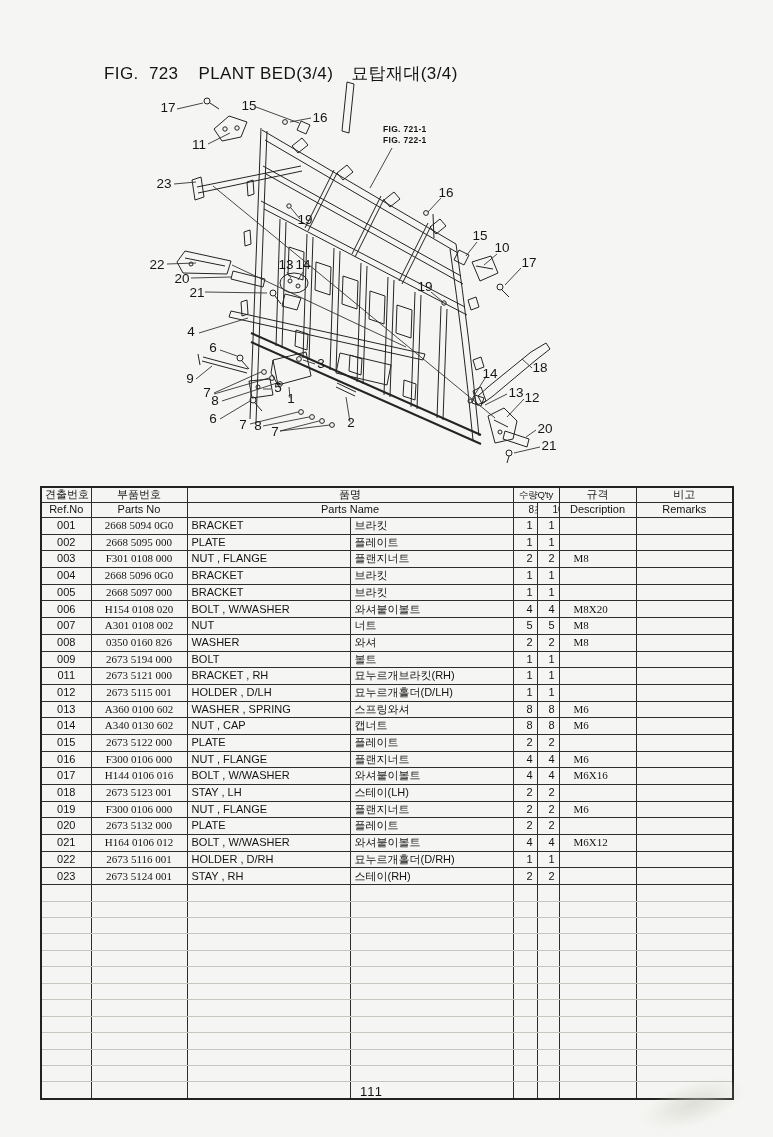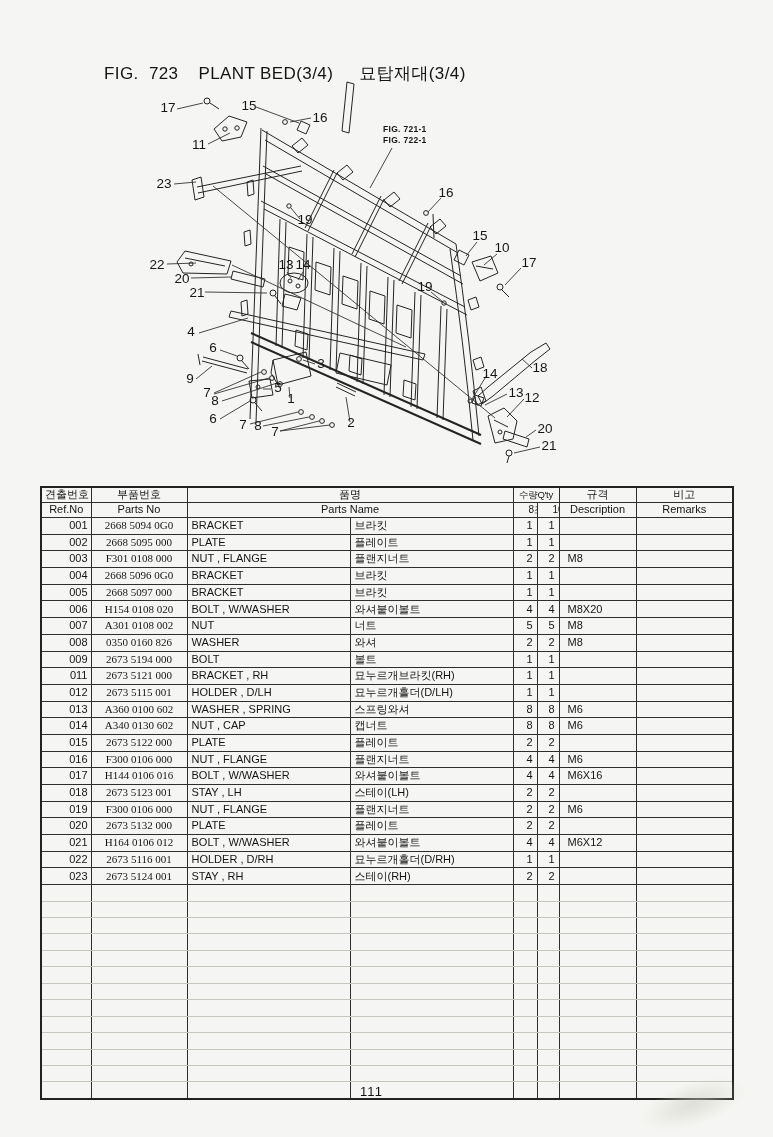--- a/index.html
+++ b/index.html
@@ -7,43 +7,43 @@
     width:773px;height:1137px;position:relative;overflow:hidden;
     background:#f5f5f3;color:#141414;
     font-family:"Liberation Sans",sans-serif;
   }
   .title{
     position:absolute;left:104px;top:62px;
     font-size:17px;letter-spacing:.4px;white-space:nowrap;
     display:flex;align-items:baseline;
   }
   .title .fig-no{margin-right:20px;}
-  .title .en{margin-right:26px;text-align:right;}
+  .title .en{margin-right:18px;text-align:right;}
   svg.diagram{position:absolute;left:0;top:0;}
   .callout{font-family:"Liberation Sans",sans-serif;font-size:13.5px;fill:#161616;text-anchor:middle;}
   .figref{font-family:"Liberation Sans",sans-serif;font-size:8.5px;font-weight:bold;fill:#161616;letter-spacing:.3px;}
   .leader{stroke:#333;stroke-width:.9;}
   table.parts{
     position:absolute;left:40px;top:486px;width:692px;
     border-collapse:collapse;table-layout:fixed;
     font-size:11px;border:2px solid #222;
   }
   .parts th,.parts td{
     border:1px solid #2e2e2e;padding:0 3px;line-height:1.05;
     overflow:hidden;white-space:nowrap;
   }
   .parts thead th{height:14px;font-weight:normal;text-align:center;font-size:11px;}
   .parts thead .th-qty{font-size:9.5px;letter-spacing:-.3px;padding:0 1px;}
   .parts thead .th-sub{font-size:10px;padding:0 15px;margin-left:16px;}
   .parts tbody td{height:15.7px;}
-  .parts td.c0{text-align:right;}
+  .parts td.c0{text-align:center;}
   .parts td.c1{text-align:center;font-family:Liberation Serif, serif;}
   .parts td.c2,.parts td.c3{text-align:left;padding-left:4px;}
   .parts td.c4,.parts td.c5{text-align:right;padding-right:4px;}
-  .parts td.c6{text-align:left;padding-left:8px;}
+  .parts td.c6{text-align:left;padding-left:14px;font-family:Liberation Serif, serif;}
   .parts tr.empty td{height:15.45px;border-top:1px solid #c6c6be;border-bottom:1px solid #c6c6be;}
   .page-num{
     position:absolute;left:0;top:1084px;width:743px;text-align:center;
     font-size:13px;letter-spacing:1px;
   }
   .smudge{
     position:absolute;left:638px;top:1082px;width:110px;height:44px;
     background:radial-gradient(ellipse at center, rgba(205,205,193,.55), rgba(205,205,193,0) 70%);
     transform:rotate(-18deg);
   }

